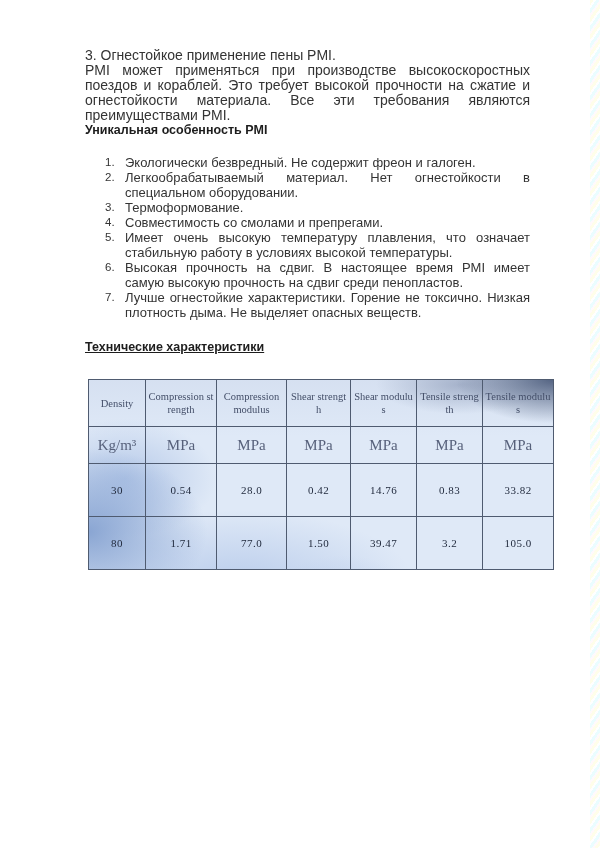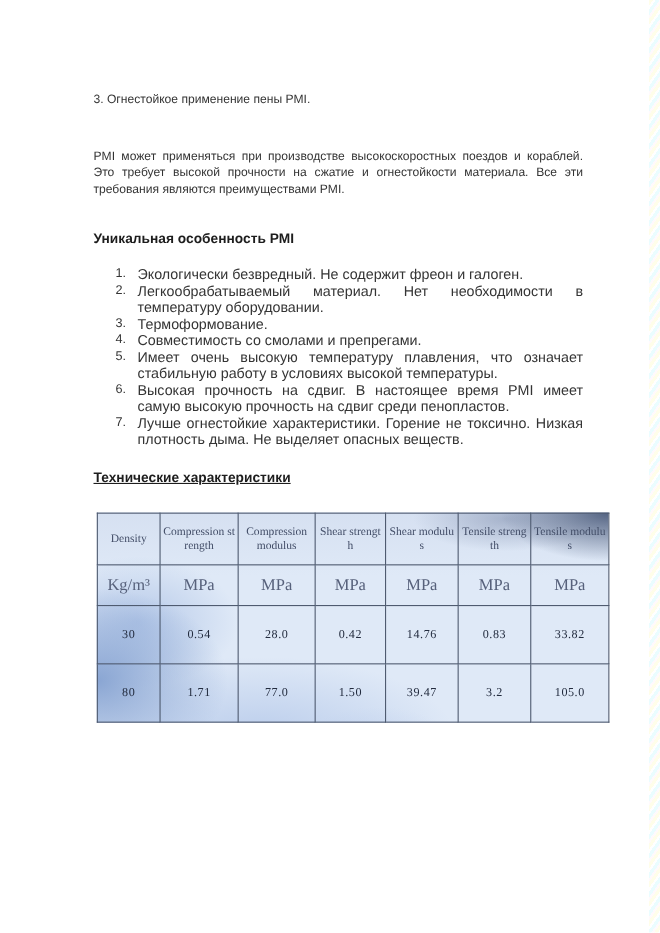--- a/index.html
+++ b/index.html
@@ -26,33 +26,32 @@
     );
     opacity: 0.55;
   }
   .content {
     position: absolute;
     left: 85px;
     top: 48px;
     width: 445px;
   }
   .body-text {
-    font-size: 11px;
+    font-size: 14px;
     line-height: 15px;
     color: #343434;
-    margin-top: 36px;
   }
   .justified { text-align: justify; }
   .section-heading {
     font-size: 12.5px;
     font-weight: bold;
     color: #1d1d1d;
     line-height: 15px;
   }
-  .heading-features { margin-top: 30px; }
+  .heading-features { }
   .heading-specs { margin-top: 20px; text-decoration: underline; }
   .feature-list { margin-top: 17px; }
   .feature-item { display: flex; }
   .feature-item .num {
     flex: 0 0 20px;
     margin-left: 20px;
     font-size: 11.5px;
     line-height: 15px;
     color: #343434;
   }
@@ -123,21 +122,21 @@
 
     <div class="section-heading heading-features">Уникальная особенность PMI</div>
 
     <div class="feature-list">
       <div class="feature-item">
         <span class="num">1.</span>
         <span class="txt">Экологически безвредный. Не содержит фреон и галоген.</span>
       </div>
       <div class="feature-item">
         <span class="num">2.</span>
-        <span class="txt">Легкообрабатываемый материал. Нет необходимости в температуру оборудовании.</span>
+        <span class="txt">Легкообрабатываемый материал. Нет огнестойкости в специальном оборудовании.</span>
       </div>
       <div class="feature-item">
         <span class="num">3.</span>
         <span class="txt">Термоформование.</span>
       </div>
       <div class="feature-item">
         <span class="num">4.</span>
         <span class="txt">Совместимость со смолами и препрегами.</span>
       </div>
       <div class="feature-item">

